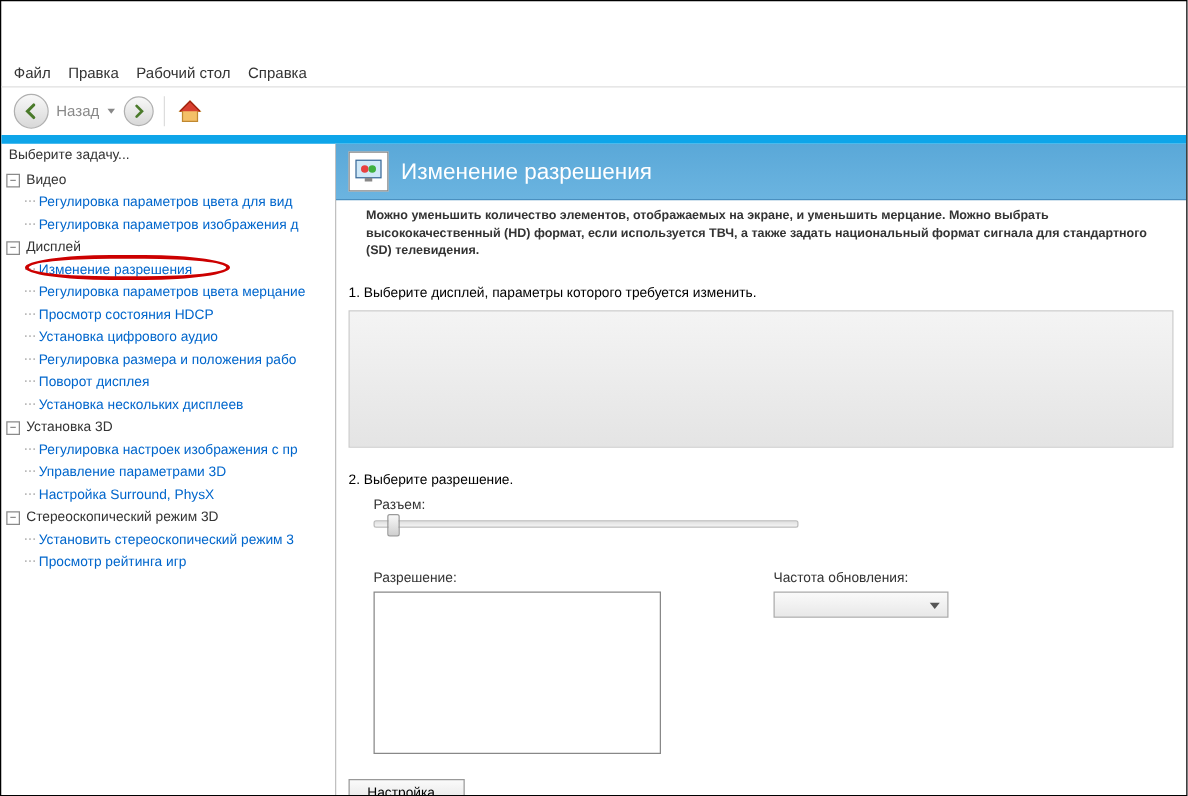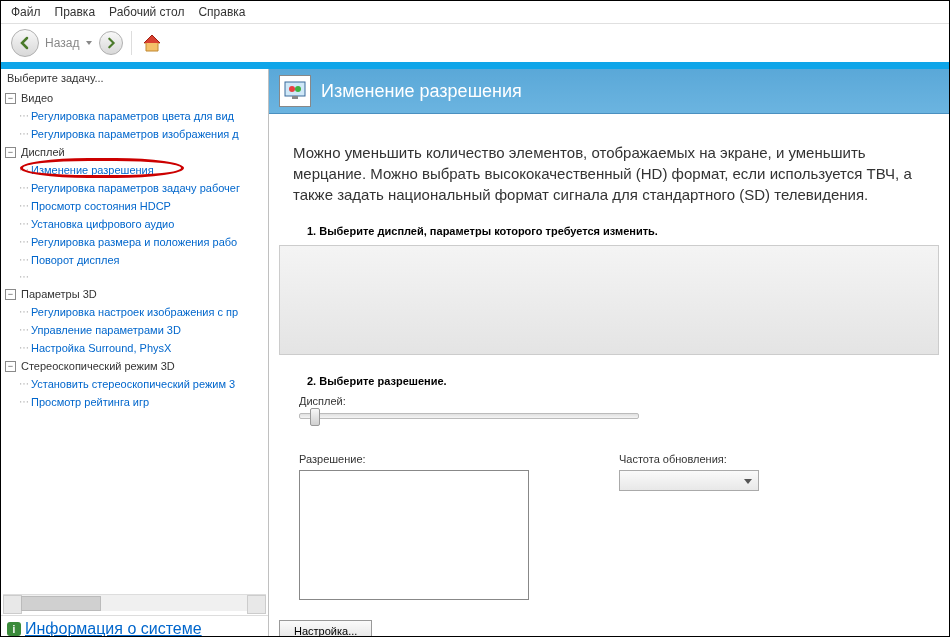--- a/index.html
+++ b/index.html
@@ -1,18 +1,18 @@
 <!DOCTYPE html>
 <html><head>
 <meta charset="utf-8">
 <style>
 * { box-sizing: border-box; margin: 0; padding: 0; }
 body { font-family: "Segoe UI", Tahoma, sans-serif; font-size: 11px; background: #fff; width: 950px; height: 637px; overflow: hidden; border: 1px solid #000; }
 .menubar { display: flex; gap: 14px; padding: 4px 10px; border-bottom: 1px solid #e0e0e0; font-size: 12px; color: #333; }
-.menubar span { cursor: default; }
+.menubar span { cursor: default; margin-top: 46px; }
 .toolbar { display: flex; align-items: center; gap: 6px; padding: 5px 10px; border-bottom: 7px solid #0ea5e9; }
 .nav-btn { width: 28px; height: 28px; border-radius: 50%; background: linear-gradient(#f8f8f8,#d8d8d8); border: 1px solid #b0b0b0; display: flex; align-items: center; justify-content: center; }
 .nav-btn.small { width: 24px; height: 24px; }
 .home-btn { width: 24px; height: 24px; display: flex; align-items: center; justify-content: center; }
 .content { display: flex; height: calc(100% - 62px); }
 .sidebar { width: 268px; border-right: 1px solid #c0c0c0; display: flex; flex-direction: column; overflow: hidden; }
 .sidebar-title { padding: 3px 6px; font-size: 11px; color: #333; }
 .tree { flex: 1; overflow-x: hidden; overflow-y: auto; padding: 2px 0; font-size: 11px; line-height: 16px; white-space: nowrap; }
 .tree-node { display: flex; align-items: center; padding-left: 4px; }
 .tree-toggle { width: 11px; height: 11px; border: 1px solid #8a8a8a; display: inline-flex; align-items: center; justify-content: center; font-size: 9px; line-height: 1; color: #555; margin-right: 3px; background: #fff; cursor: pointer; }
@@ -27,23 +27,23 @@
 .sidebar-scroll::before, .sidebar-scroll::after { content:""; position:absolute; top:0; width:17px; height:17px; background:#e8e8e8; border:1px solid #ccc; }
 .sidebar-scroll::before { left:0; } .sidebar-scroll::after { right:0; }
 .sidebar-scroll .thumb { position:absolute; left:18px; top:1px; height:15px; width:80px; background:#d0d0d0; border:1px solid #bbb; }
 .sysinfo { border-top: 1px solid #ddd; padding: 4px 6px; display: flex; align-items: center; gap: 4px; }
 .sysinfo-icon { width: 14px; height: 14px; background: #3a8a3a; border-radius: 3px; display: inline-flex; align-items: center; justify-content: center; color: #fff; font-size: 10px; font-weight: bold; }
 .sysinfo a { color: #0066cc; text-decoration: underline; font-size: 16px; }
 .main { flex: 1; overflow: auto; }
 .page-header { background: linear-gradient(#5aa8d8, #6bb4e0); color: #fff; display: flex; align-items: center; padding: 6px 10px; gap: 10px; border-bottom: 1px solid #4a90c0; }
 .page-header-icon { width: 32px; height: 32px; background: #fff; border: 1px solid #888; display: flex; align-items: center; justify-content: center; }
 .page-title { font-size: 18px; font-weight: normal; }
-.description { padding: 28px 24px 10px; font-size: 15px; color: #333; line-height: 1.4; }
+.description { padding: 6px 24px 10px; font-size: 10px; color: #333; line-height: 1.4; font-weight: bold; }
 .section { padding: 6px 10px 10px; }
-.section h3 { font-size: 11px; font-weight: bold; padding: 4px 0; margin-left: 28px; }
+.section h3 { font-size: 11px; font-weight: normal; padding: 4px 0; }
 .display-area { background: linear-gradient(#f4f4f4,#e4e4e4); border: 1px solid #ccc; height: 110px; margin-top: 4px; }
 .row { display: flex; gap: 90px; padding: 6px 20px 0; }
 .field { display: flex; flex-direction: column; gap: 3px; margin-top: 28px; }
 .field-label { font-size: 11px; color: #333; }
 .slider-track { width: 340px; height: 6px; background: linear-gradient(#e0e0e0,#f4f4f4); border: 1px solid #bbb; border-radius: 2px; margin-top: 6px; position: relative; }
 .slider-thumb { position: absolute; left: 10px; top: -6px; width: 10px; height: 18px; background: linear-gradient(#f8f8f8,#d0d0d0); border: 1px solid #999; border-radius: 2px; }
 .listbox { width: 230px; height: 130px; border: 1px solid #888; background: #fff; margin-top: 2px; }
 .combo { width: 140px; height: 21px; border: 1px solid #aaa; background: linear-gradient(#fafafa,#e8e8e8); position: relative; margin-top: 2px; }
 .combo::after { content: ""; position: absolute; right: 6px; top: 8px; border-left: 4px solid transparent; border-right: 4px solid transparent; border-top: 5px solid #555; }
 .btn { margin: 10px 10px 14px; padding: 4px 14px; border: 1px solid #999; background: linear-gradient(#fafafa,#e4e4e4); font-size: 11px; cursor: pointer; }
@@ -109,46 +109,47 @@
       </div>
       <div class="tree-children">
         <div class="tree-item">
           <span class="tree-dots">⋯</span>
           <span class="tree-link highlighted">Изменение разрешения
             <span class="highlight-circle"></span>
           </span>
         </div>
         <div class="tree-item">
             <span class="tree-dots">⋯</span>
-            <span class="tree-link">Регулировка параметров задачу рабочег</span>
+            <span class="tree-link">Регулировка параметров цвета мерцание</span>
           </div>
         <div class="tree-item">
             <span class="tree-dots">⋯</span>
             <span class="tree-link">Просмотр состояния HDCP</span>
           </div>
         <div class="tree-item">
             <span class="tree-dots">⋯</span>
             <span class="tree-link">Установка цифрового аудио</span>
           </div>
         <div class="tree-item">
             <span class="tree-dots">⋯</span>
             <span class="tree-link">Регулировка размера и положения рабо</span>
           </div>
         <div class="tree-item">
             <span class="tree-dots">⋯</span>
             <span class="tree-link">Поворот дисплея</span>
           </div>
         <div class="tree-item">
             <span class="tree-dots">⋯</span>
-          </div>
-      </div>
-
-      <div class="tree-node">
-        <span class="tree-toggle">−</span>
-        <span class="tree-label">Параметры 3D</span>
+            <span class="tree-link">Установка нескольких дисплеев</span>
+          </div>
+      </div>
+
+      <div class="tree-node">
+        <span class="tree-toggle">−</span>
+        <span class="tree-label">Установка 3D</span>
       </div>
       <div class="tree-children">
         <div class="tree-item">
             <span class="tree-dots">⋯</span>
             <span class="tree-link">Регулировка настроек изображения с пр</span>
           </div>
         <div class="tree-item">
             <span class="tree-dots">⋯</span>
             <span class="tree-link">Управление параметрами 3D</span>
           </div>
@@ -199,21 +200,21 @@
     <div class="description">Можно уменьшить количество элементов, отображаемых на экране, и уменьшить мерцание. Можно выбрать высококачественный (HD) формат, если используется ТВЧ, а также задать национальный формат сигнала для стандартного (SD) телевидения.</div>
 
     <div class="section">
       <h3>1. Выберите дисплей, параметры которого требуется изменить.</h3>
       <div class="display-area"></div>
     </div>
 
     <div class="section">
       <h3>2. Выберите разрешение.</h3>
       <div style="padding:4px 20px 0;">
-        <div class="field-label">Дисплей:</div>
+        <div class="field-label">Разъем:</div>
         <div class="slider-track">
             <div class="slider-thumb"></div>
           </div>
       </div>
       <div class="row">
         <div class="field">
           <div class="field-label">Разрешение:</div>
           <div class="listbox"></div>
         </div>
         <div class="field">

